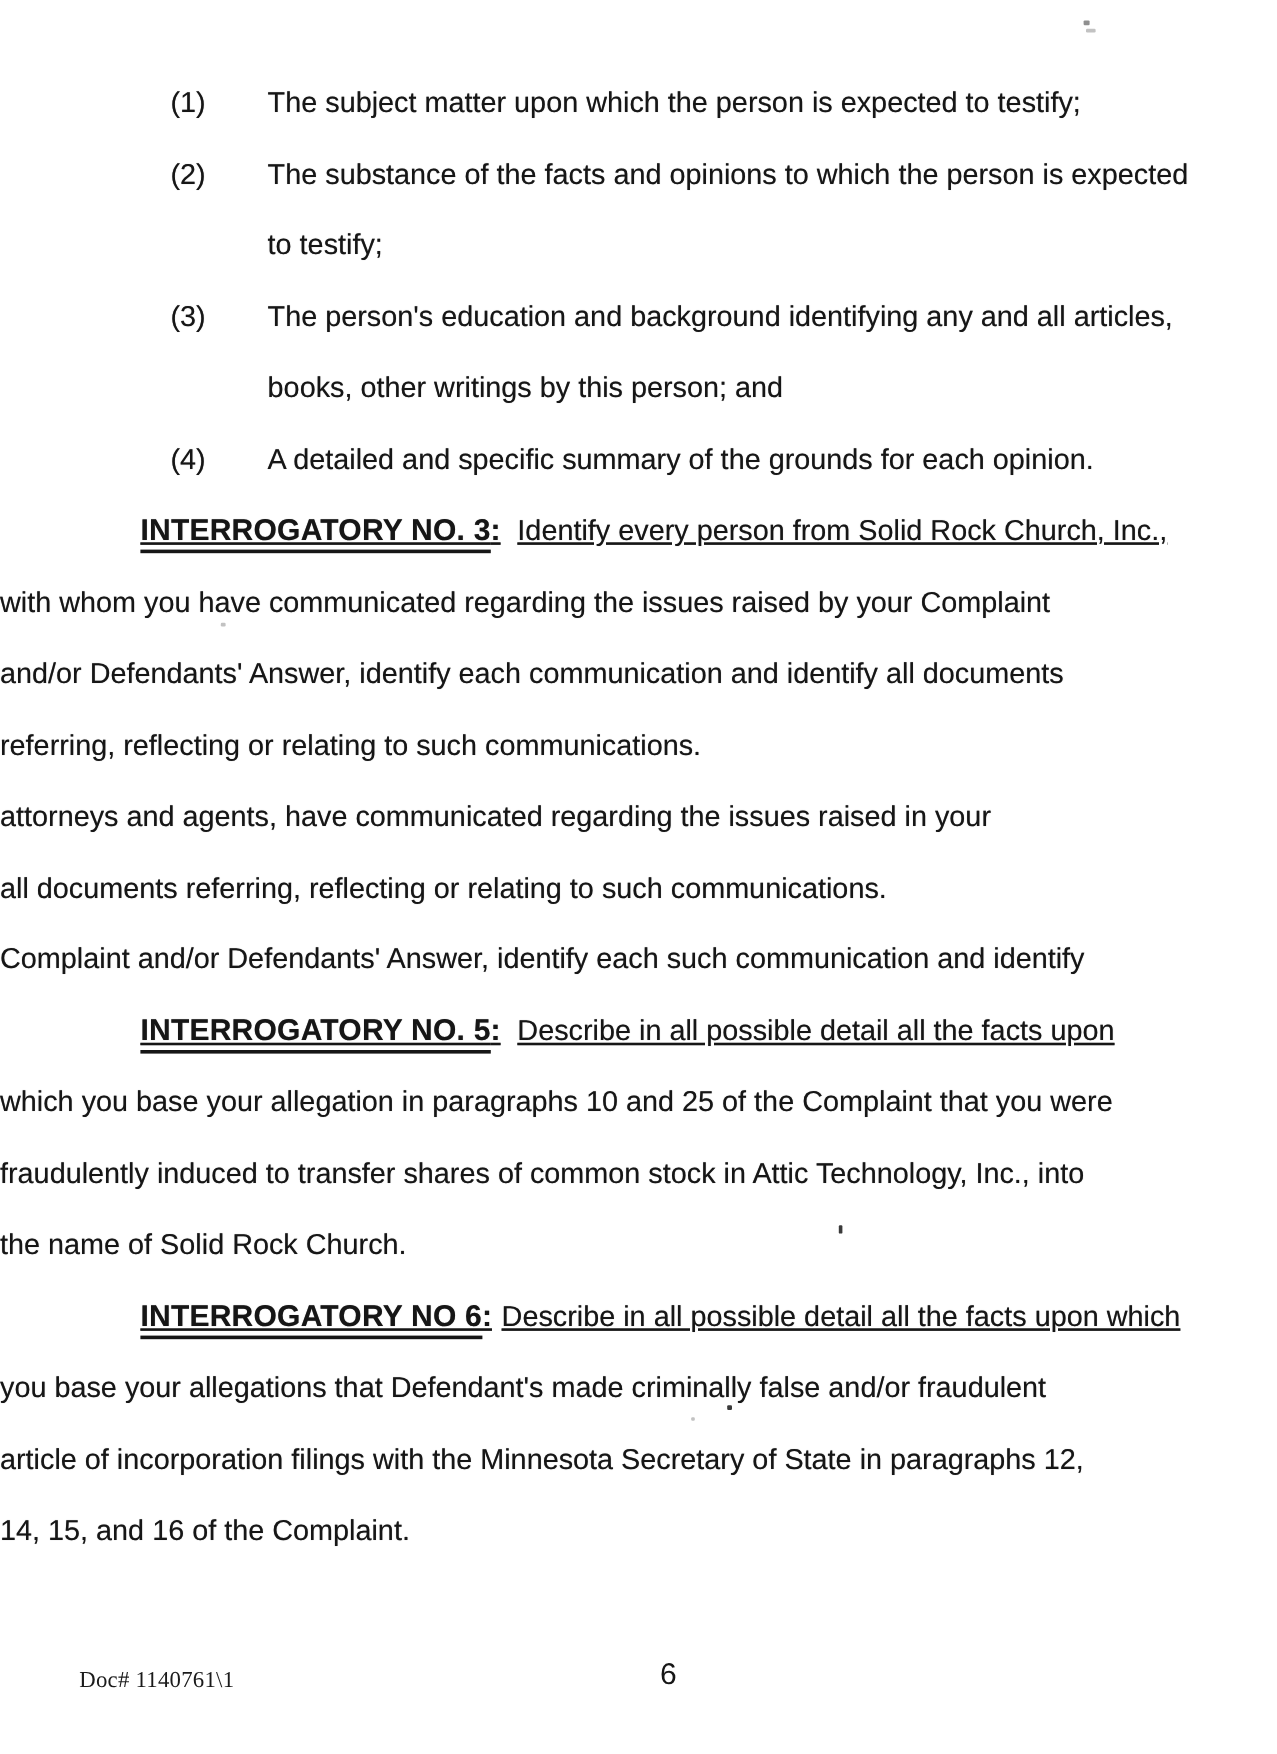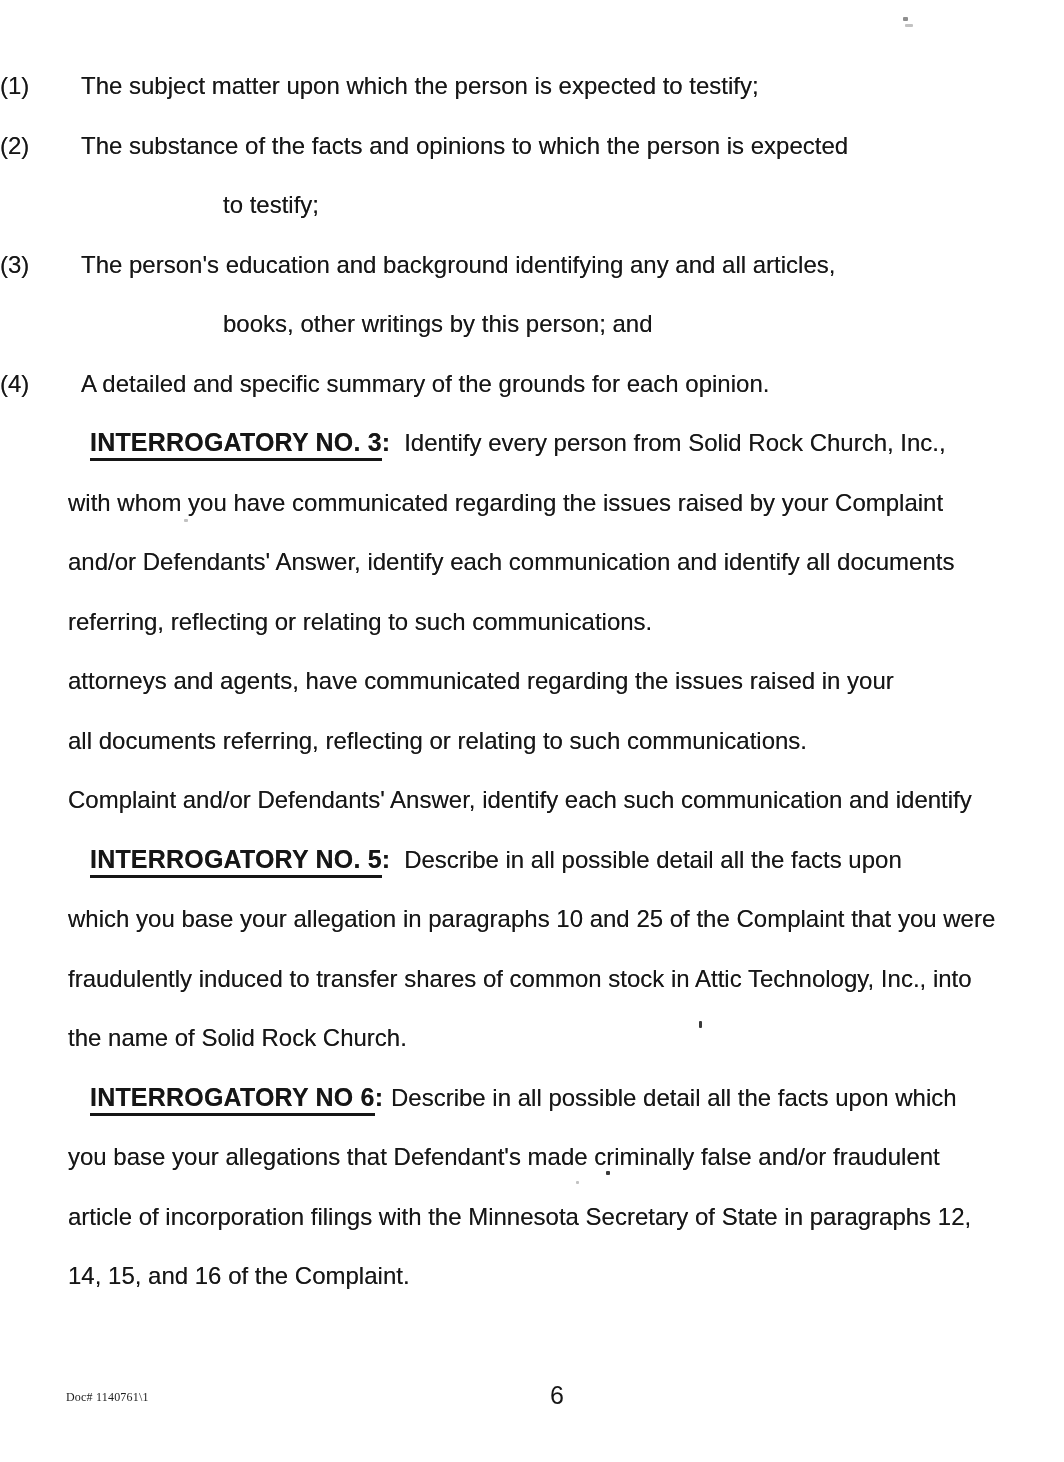--- a/index.html
+++ b/index.html
@@ -15,42 +15,42 @@
   .doc{
     position:absolute;top:56px;left:0;right:0;
     text-shadow:0 0 .6px rgba(0,0,0,.55);
   }
   .line{
     height:59.5px;line-height:59.5px;
     font-size:24px;
     white-space:nowrap;
   }
   
-  .li-first{}
+  .li-first{padding-left:142px;}
   .num{display:inline-block;width:81px;}
   .li-cont{padding-left:223px;}
-  .para-first{padding-left:90px;}
-  .cont{padding-left:68px;}
+  .para-first{padding-left:117px;text-decoration:underline;}
+  .cont{}
   
   .heading{
     font-weight:bold;
     font-size:25px;
     letter-spacing:.2px;
     border-bottom:3px solid #161616;
     padding-bottom:2px;
   }
   .colon{font-weight:bold;font-size:25px;}
   .gap-wide{margin-left:14px;}
   .gap-narrow{margin-left:8px;}
   
   .footer{position:absolute;left:0;top:1378px;width:100%;height:44px;}
   .docnum{
     position:absolute;left:66px;top:12px;
     font-family:"Liberation Serif", serif;
-    font-size:12px;color:#1b1b1b;
+    font-size:19px;color:#1b1b1b;
     letter-spacing:.2px;
   }
   .pagenum{
     position:absolute;left:541px;top:2px;
     font-size:25px;line-height:30px;color:#161616;
     width:32px;text-align:center;
   }
   
   .speck{position:absolute;background:#8f8f8f;border-radius:1px;}
   .speck.dark{background:#3a3a3a;}

